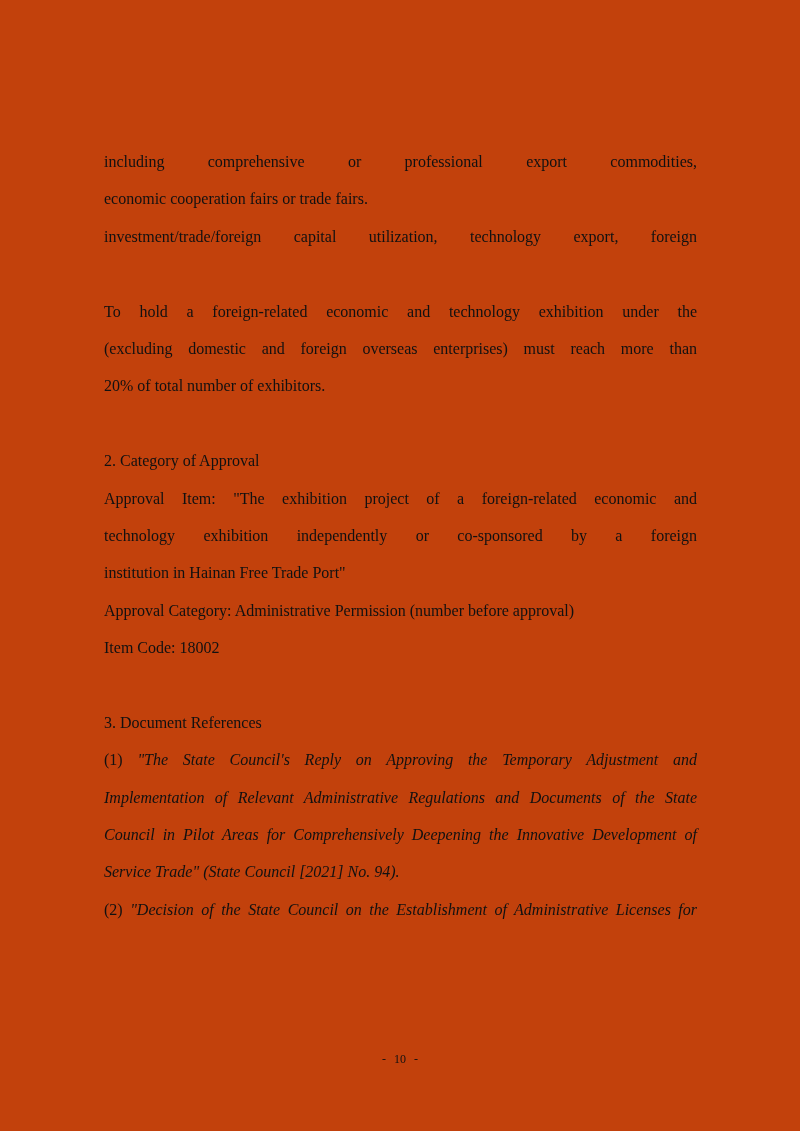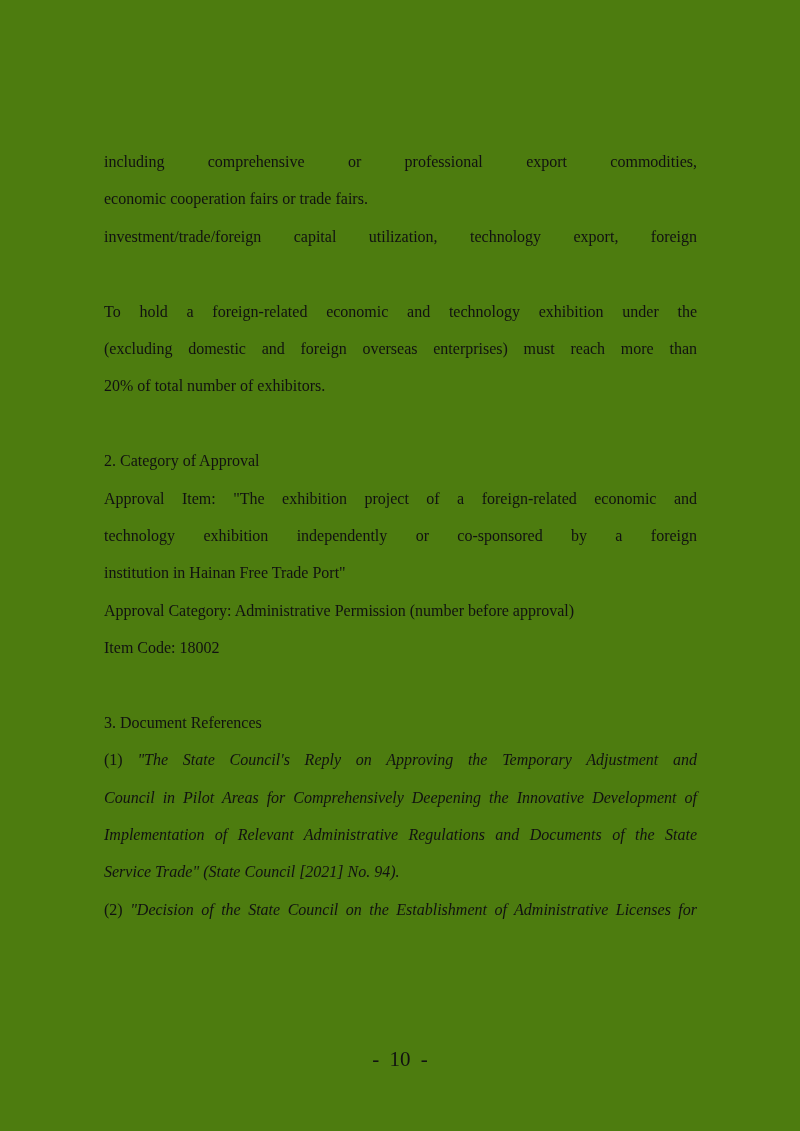--- a/index.html
+++ b/index.html
@@ -1,21 +1,21 @@
 <!DOCTYPE html>
 <html><head>
 <meta charset="utf-8">
 <style>
   * { margin: 0; padding: 0; box-sizing: border-box; }
   html, body { background: #ffffff; }
   .page {
     position: relative;
     width: 800px;
     height: 1131px;
-    background: #4d7c0f;
+    background: #c2410c;
     font-family: "Liberation Serif", serif;
     color: #111111;
     overflow: hidden;
   }
   .content {
     position: absolute;
     left: 104px;
     top: 143px;
     width: 593px;
     font-size: 16px;
@@ -31,21 +31,21 @@
   .line.left { text-align-last: left; }
   .gap { height: 37.4px; }
   .b { font-weight: normal; }
   .i { font-style: italic; }
   .footer {
     position: absolute;
     top: 1047px;
     left: 0;
     width: 100%;
     text-align: center;
-    font-size: 21px;
+    font-size: 12px;
     line-height: 24px;
     word-spacing: 5px;
     color: #111111;
   }
 </style>
 </head>
 <body>
 
 <div class="page">
   <div class="content">
@@ -92,22 +92,22 @@
     <div class="gap"></div>
 
     <div>
       <div class="line left b">3. Document References</div>
 
       <div>
         <div class="line">
           <span>(1)</span>
           <span class="i">"The State Council's Reply on Approving the Temporary Adjustment and</span>
         </div>
+        <div class="line i">Implementation of Relevant Administrative Regulations and Documents of the State</div>
         <div class="line i">Council in Pilot Areas for Comprehensively Deepening the Innovative Development of</div>
-        <div class="line i">Implementation of Relevant Administrative Regulations and Documents of the State</div>
         <div class="line left i">Service Trade" (State Council [2021] No. 94).</div>
       </div>
 
       <div>
         <div class="line">
           <span>(2)</span>
           <span class="i">"Decision of the State Council on the Establishment of Administrative Licenses for</span>
         </div>
       </div>
     </div>

